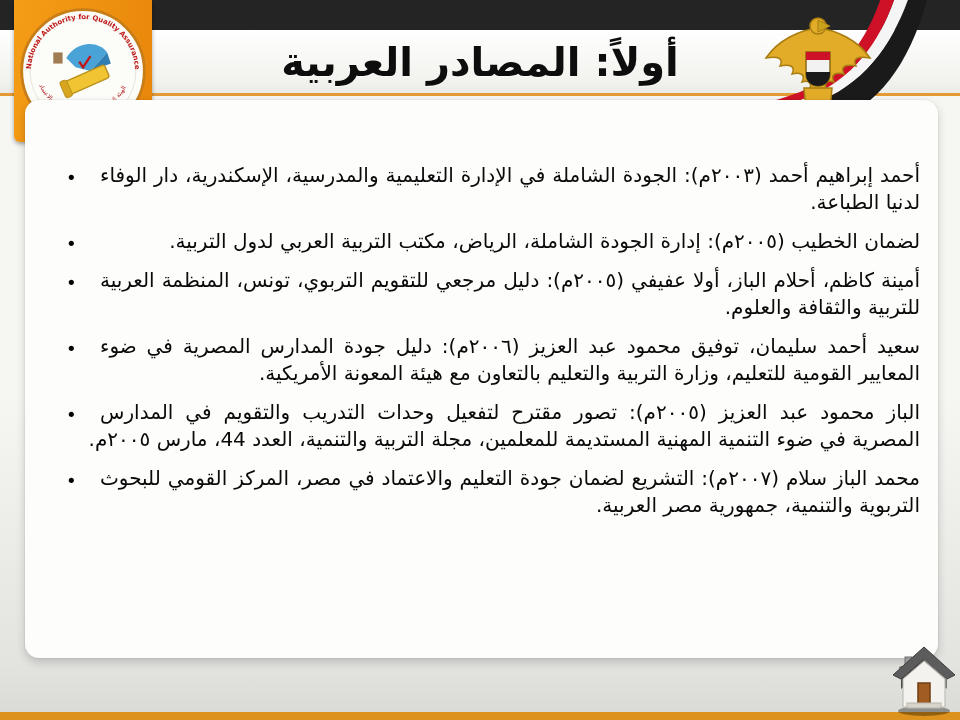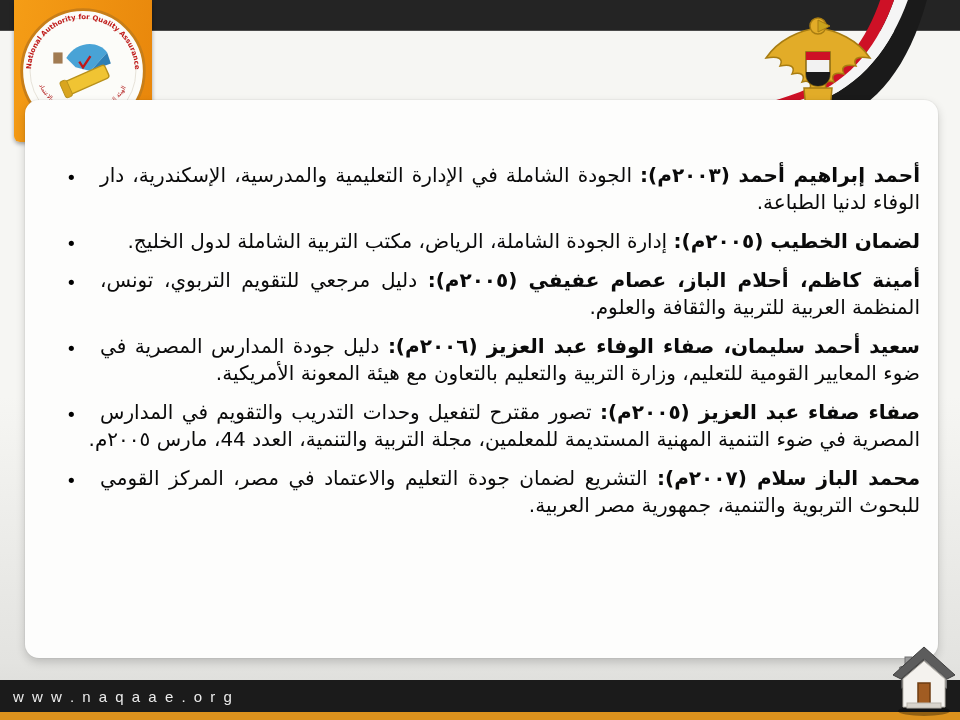--- a/index.html
+++ b/index.html
@@ -24,39 +24,42 @@
   
   .panel{position:absolute;left:25px;top:100px;width:913px;height:558px;background:#fdfdfc;
     border-radius:14px;box-shadow:0 4px 10px rgba(0,0,0,.18), 0 0 0 1px rgba(0,0,0,.03);}
 
   
   .bullet-list{position:absolute;left:0;top:62px;width:100%;box-sizing:border-box;padding:0 18px 0 35px;}
   .bullet-item{position:relative;direction:rtl;text-align:justify;text-align-last:right;
     font-size:20px;line-height:27px;color:#0a0a0a;margin-bottom:12px;}
   .bullet-item .b-spacer{float:left;width:40px;height:26px;}
   .bullet-item .dot{position:absolute;left:6px;top:2px;font-size:18px;color:#000;direction:ltr;}
-  .bullet-item b{font-weight:bold;}
+  .bullet-item b{font-weight:normal;}
 
   
   .footer-bar{position:absolute;left:0;top:680px;width:960px;height:32px;background:#1b1b1b;
     display:flex;align-items:center;}
   .footer-url{color:#ececec;font-size:15px;letter-spacing:2px;padding-left:13px;font-family:"Liberation Sans",sans-serif;}
   .bottom-strip{position:absolute;left:0;top:712px;width:960px;height:8px;background:#dd921d;}
   .page-number{position:absolute;left:898px;top:662px;color:#5f5f5f;font-size:15px;font-family:"Liberation Sans",sans-serif;}
   .home-icon{position:absolute;left:893px;top:645px;width:62px;height:72px;cursor:pointer;}
 
   .emblem-wrap{position:absolute;left:700px;top:0;width:260px;height:148px;}
 </style>
 </head>
 <body>
 
 <div class="stage">
 
   <div class="top-bar"></div>
 
+  <div class="title-band">
+    <div class="slide-title">أولاً: المصادر العربية</div>
+  </div>
 
   <div class="emblem-wrap">
     <svg width="260" height="148" viewBox="0 0 260 148">
 
       <path d="M 212,-12 C 196,38 168,84 112,104 C 70,119 34,124 10,118 C 40,138 92,136 132,122 C 180,105 212,62 230,-12 Z" fill="#1a1a1a"></path>
       <path d="M 198,-12 C 184,34 158,78 106,98 C 68,112 34,117 12,112 L 10,118 C 34,124 70,119 112,104 C 168,84 196,38 212,-12 Z" fill="#f5f5f5"></path>
       <path d="M 184,-12 C 172,30 148,72 100,92 C 66,105 36,110 16,106 L 12,112 C 34,117 68,112 106,98 C 158,78 184,34 198,-12 Z" fill="#ce1126"></path>
 
       <g>
         <path d="M 118,28 C 100,30 78,40 66,58 C 78,56 84,58 80,66 C 90,64 96,66 92,74 C 100,72 106,74 102,82 C 108,80 112,82 110,90 L 126,90 C 124,82 128,80 134,82 C 130,74 136,72 144,74 C 140,66 146,64 156,66 C 152,58 158,56 170,58 C 158,40 136,30 118,28 Z" fill="#e2ac28" stroke="#a87d12" stroke-width="1.5"></path>
@@ -113,56 +116,53 @@
     <span class="dot">•</span>
     <span class="b-spacer"></span>
     <b>أحمد إبراهيم أحمد (٢٠٠٣م):</b>
     <span> الجودة الشاملة في الإدارة التعليمية والمدرسية، الإسكندرية، دار الوفاء لدنيا الطباعة.</span>
   </div>
 
   <div class="bullet-item">
     <span class="dot">•</span>
     <span class="b-spacer"></span>
     <b>لضمان الخطيب (٢٠٠٥م):</b>
-    <span> إدارة الجودة الشاملة، الرياض، مكتب التربية الشاملة لدول الخليج.</span>
+    <span> إدارة الجودة الشاملة، الرياض، مكتب التربية العربي لدول التربية.</span>
   </div>
 
   <div class="bullet-item">
     <span class="dot">•</span>
     <span class="b-spacer"></span>
-    <b>أمينة كاظم، أحلام الباز، عصام عفيفي (٢٠٠٥م):</b>
+    <b>أمينة كاظم، أحلام الباز، أولا عفيفي (٢٠٠٥م):</b>
     <span> دليل مرجعي للتقويم التربوي، تونس، المنظمة العربية للتربية والثقافة والعلوم.</span>
   </div>
 
   <div class="bullet-item">
     <span class="dot">•</span>
     <span class="b-spacer"></span>
-    <b>سعيد أحمد سليمان، صفاء الوفاء عبد العزيز (٢٠٠٦م):</b>
+    <b>سعيد أحمد سليمان، توفيق محمود عبد العزيز (٢٠٠٦م):</b>
     <span> دليل جودة المدارس المصرية في ضوء المعايير القومية للتعليم، وزارة التربية والتعليم بالتعاون مع هيئة المعونة الأمريكية.</span>
   </div>
 
   <div class="bullet-item">
     <span class="dot">•</span>
     <span class="b-spacer"></span>
-    <b>صفاء صفاء عبد العزيز (٢٠٠٥م):</b>
+    <b>الباز محمود عبد العزيز (٢٠٠٥م):</b>
     <span> تصور مقترح لتفعيل وحدات التدريب والتقويم في المدارس المصرية في ضوء التنمية المهنية المستديمة للمعلمين، مجلة التربية والتنمية، العدد 44، مارس ٢٠٠٥م.</span>
   </div>
 
   <div class="bullet-item">
     <span class="dot">•</span>
     <span class="b-spacer"></span>
     <b>محمد الباز سلام (٢٠٠٧م):</b>
     <span> التشريع لضمان جودة التعليم والاعتماد  في مصر، المركز القومي للبحوث التربوية والتنمية، جمهورية مصر العربية.</span>
   </div>
 </div>
   </div>
 
-  <div class="footer-bar">
-    <span class="footer-url">w w w . n a q a a e . o r g</span>
-  </div>
   <div class="bottom-strip"></div>
   <div class="page-number">2</div>
 
   <div class="home-icon">
     <svg width="62" height="72" viewBox="0 0 62 72">
       <ellipse cx="31" cy="66" rx="26" ry="5" fill="#000" opacity=".35"></ellipse>
       <rect x="12" y="12" width="7" height="14" fill="#9a9a9a" stroke="#6f6f6f" stroke-width="1"></rect>
       <polygon points="31,2 62,30 54,34 31,14 8,34 0,30" fill="#5c5c5c" stroke="#3e3e3e" stroke-width="1"></polygon>
       <polygon points="31,14 54,34 54,44 31,24" fill="#7a7a7a"></polygon>
       <polygon points="8,34 31,14 31,24 8,44" fill="#4b4b4b"></polygon>

